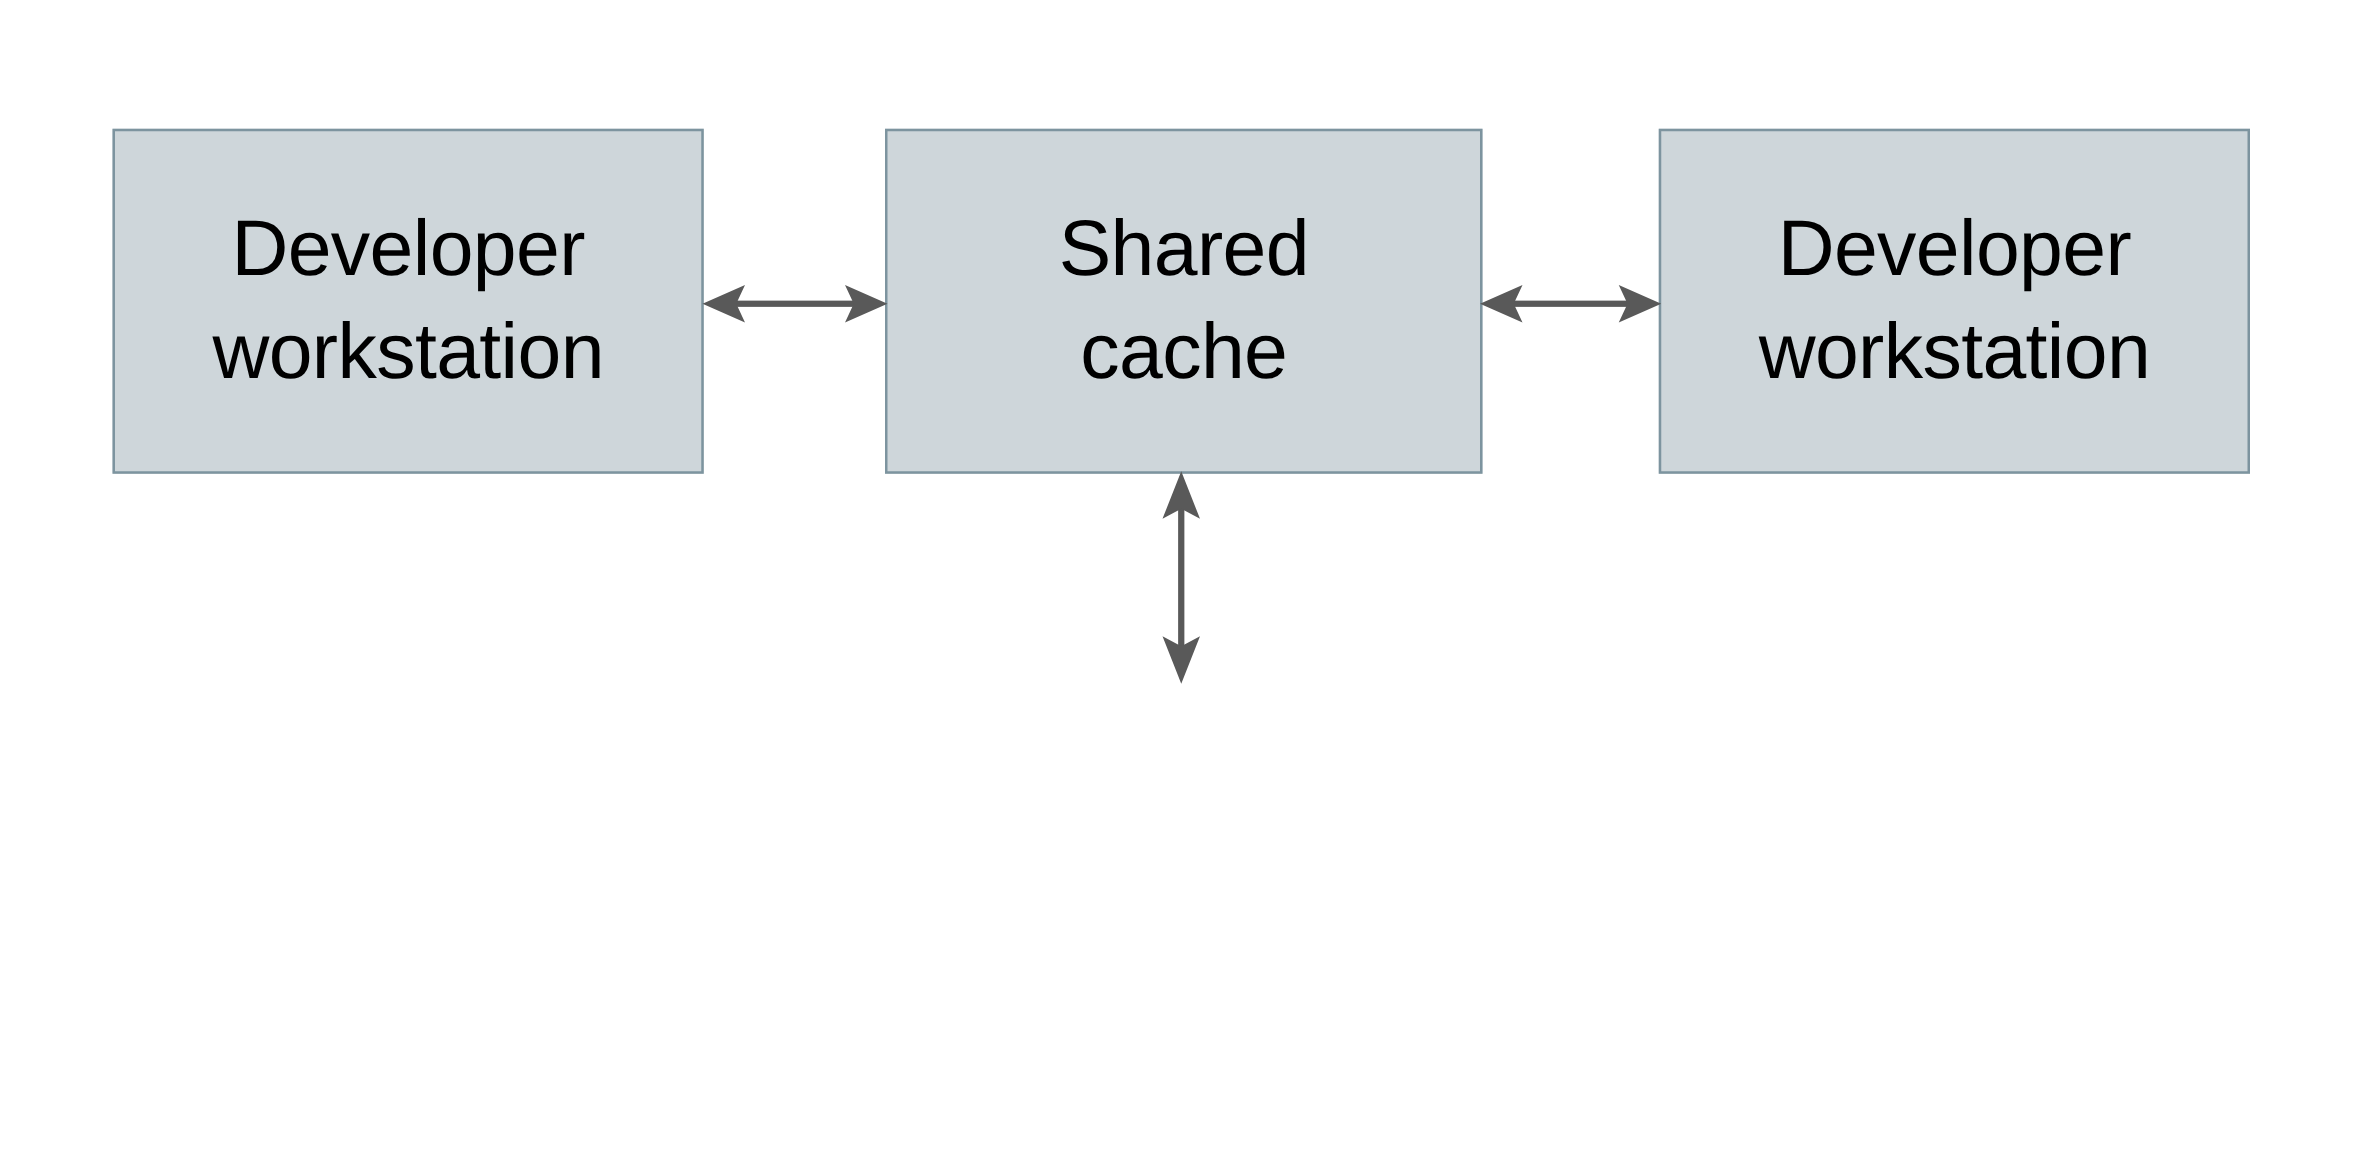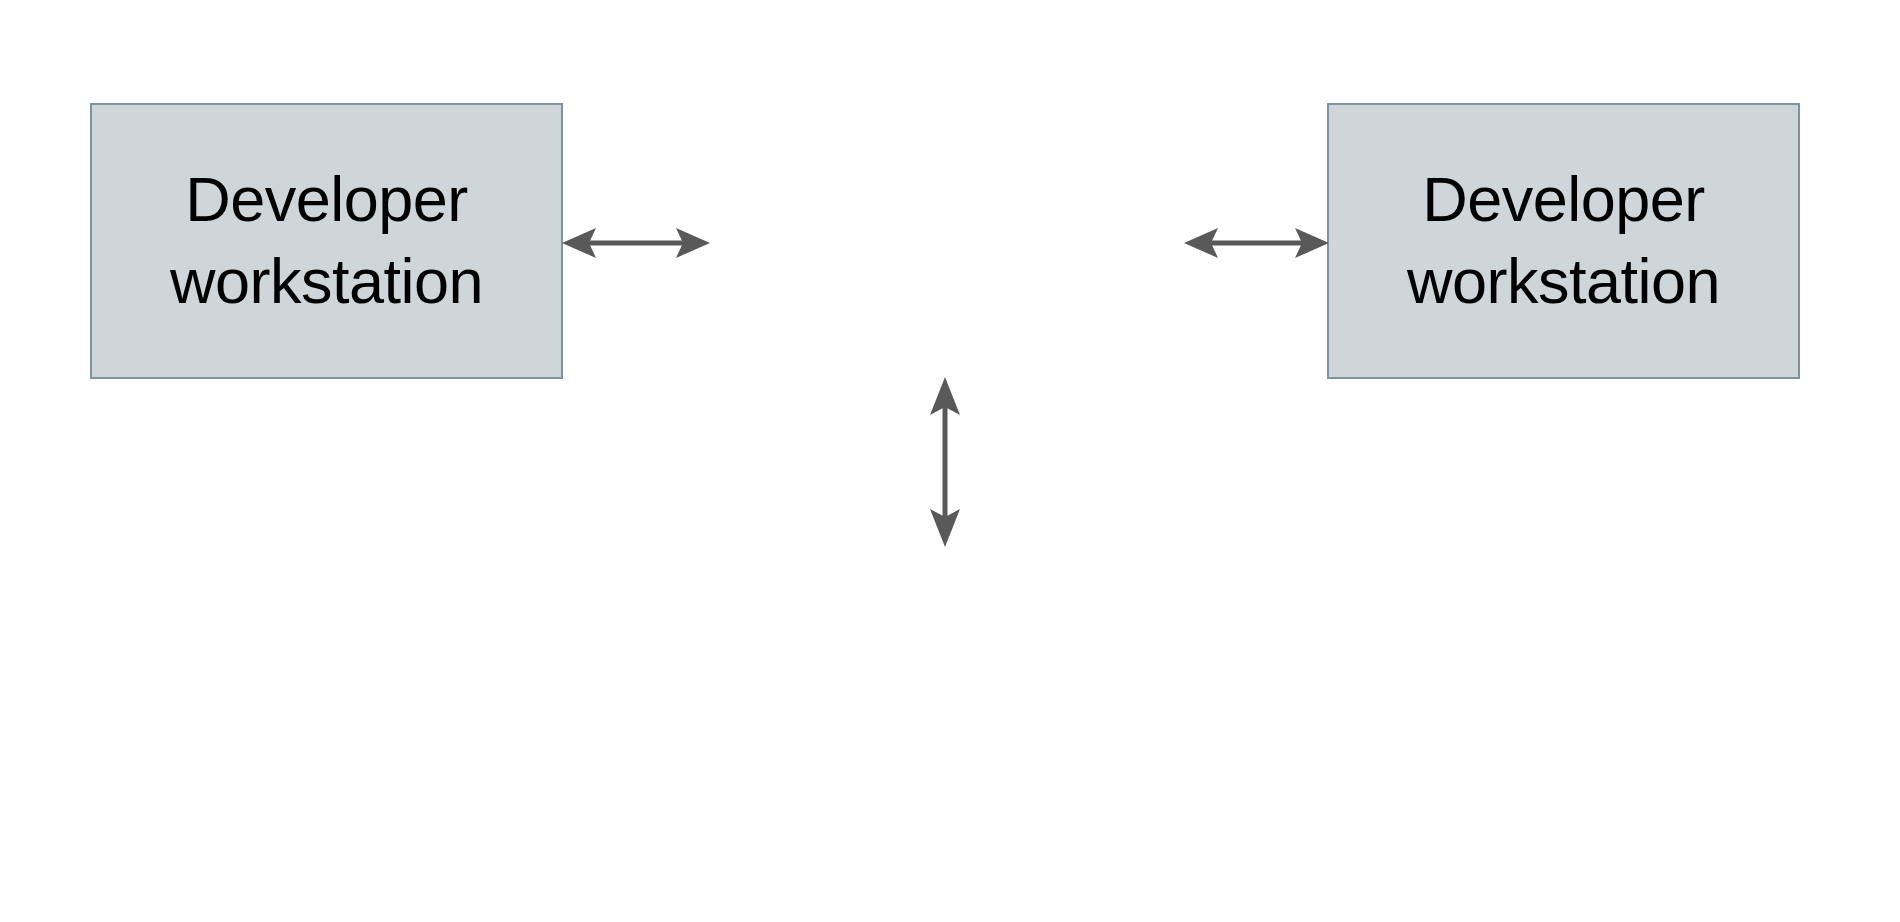--- a/index.html
+++ b/index.html
@@ -56,20 +56,24 @@
 </head>
 <body>
 
 <div id="diagram-canvas">
 
   <div class="node" id="node-dev-left">
     <span class="node-label">Developer
 workstation</span>
   </div>
 
+  <div class="node" id="node-shared">
+    <span class="node-label">Shared
+cache</span>
+  </div>
 
   <div class="node" id="node-dev-right">
     <span class="node-label">Developer
 workstation</span>
   </div>
 
 
   <svg class="connector" id="connector-left-shared" viewBox="0 0 152 56" width="152" height="56">
     <g fill="#595959" stroke="none">
       <rect x="22" y="25.5" width="108" height="5"></rect>

